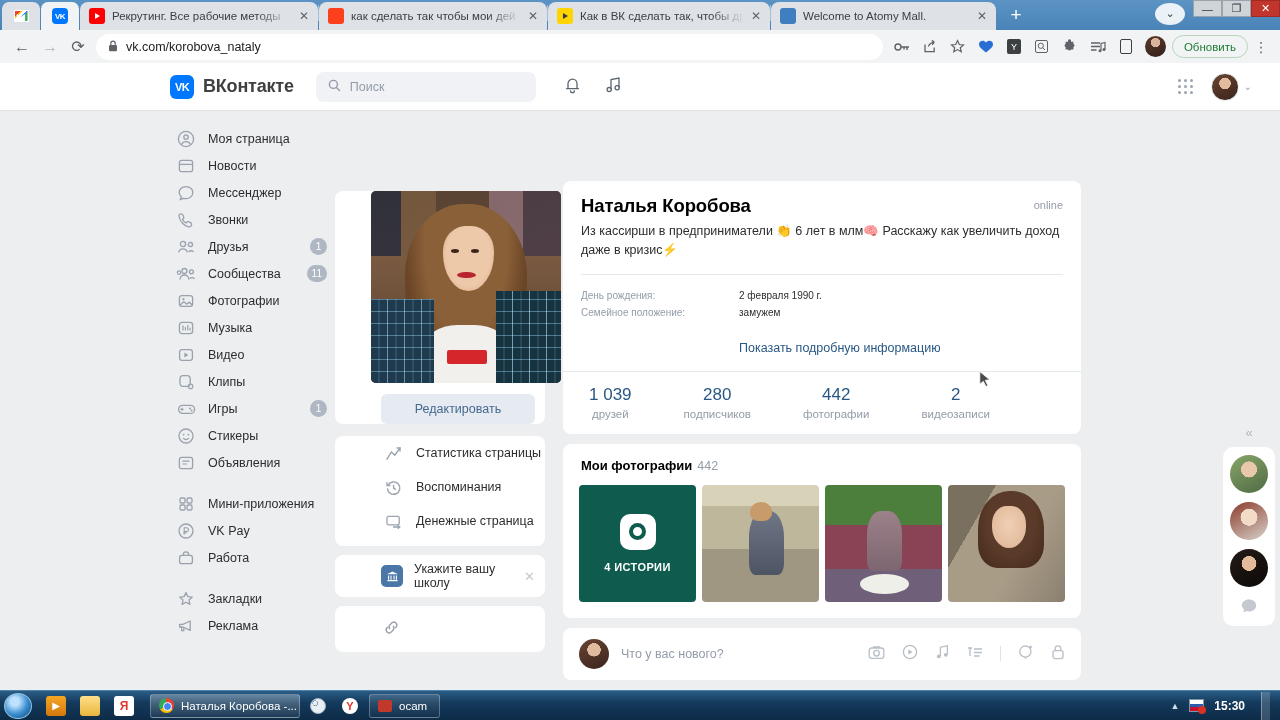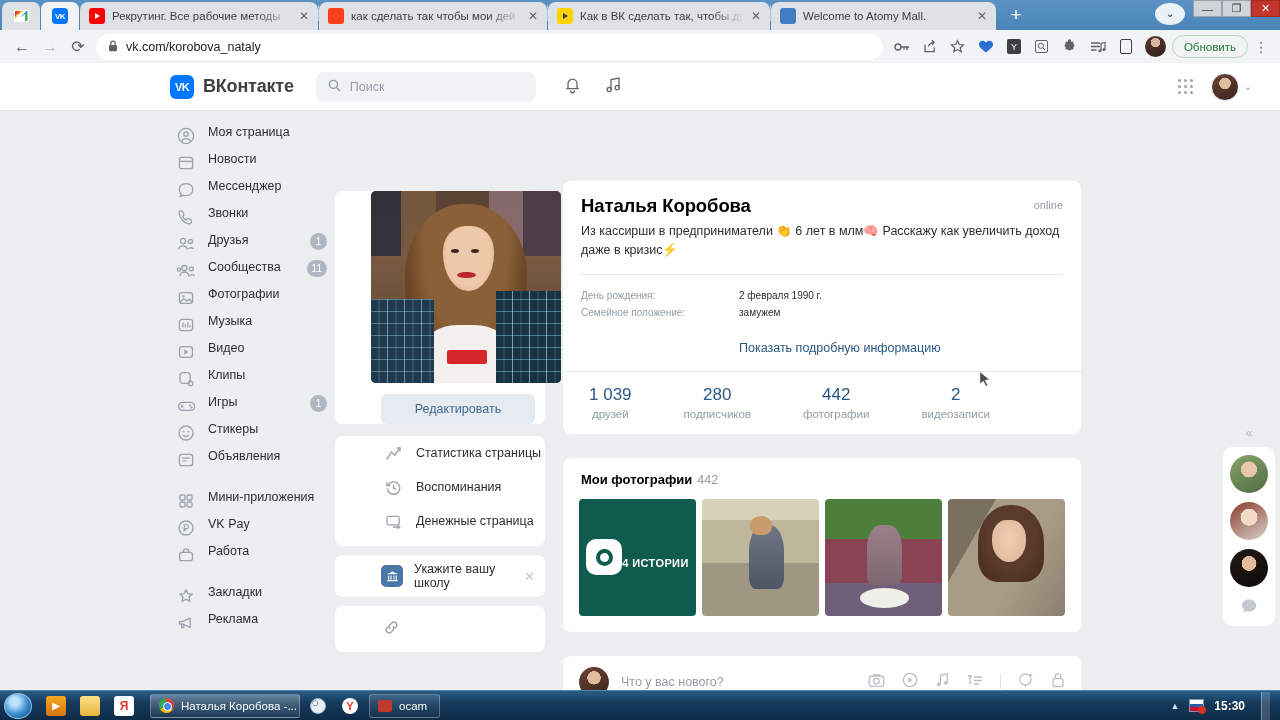--- a/index.html
+++ b/index.html
@@ -194,21 +194,21 @@
     border:1px solid #e7e9ec;
   }
 
   
   .vk-side {
     position: absolute; left: 170px; top: 48px;
     width: 170px;
     padding-top: 14px;
   }
   .side-item {
-    display: flex; align-items: flex-start;
+    display: flex; align-items: center;
     height: 27px; padding-left: 5px;
     font-size: 12.5px; color: #2c2d2e;
     position: relative;
   }
   .side-ico {
     width: 22px; height: 22px; margin-right: 11px;
     flex: 0 0 22px;
     display:flex; align-items:center; justify-content:center;
     color: #99a2ad;
   }
@@ -282,42 +282,42 @@
   .school-x { color:#c4c8cc; font-size:13px;}
 
   .link-card { display:flex; align-items:center; height:46px; padding: 0 12px; gap: 12px;}
   .link-ico { color:#99a2ad; font-size:15px; }
 
   
   .col-main {
     position: absolute; left: 563px; top: 118px;
     width: 518px;
   }
-  .mcard { background:#fff; border-radius:8px; margin-bottom:24px; }
+  .mcard { background:#fff; border-radius:8px; margin-bottom:10px; }
   .pf-head { padding: 14px 18px 0; position:relative; }
   .pf-name { font-size: 18.5px; font-weight: bold; color:#000; letter-spacing:-.1px;}
   .pf-online { position:absolute; right:18px; top:18px; font-size:11px; color:#939ca8;}
   .pf-status { font-size:12.5px; color:#2c2d2e; line-height:1.55; margin-top:5px; padding-right:2px;}
   .pf-hr { height:1px; background:#e7e8ec; margin: 13px 0 0; }
   .pf-rows { padding: 12px 18px 4px; }
   .pf-row { display:flex; font-size:10px; line-height: 1.75; align-items: flex-end; }
   .pf-row .k { width: 158px; color:#939ca8; flex:0 0 158px;}
   .pf-row .v { color:#2c2d2e; }
   .pf-more { padding: 12px 18px 15px 176px; }
   .pf-more a { font-size:12.5px; color:#2a5885; text-decoration:none;}
   .pf-counts { display:flex; border-top:1px solid #e7e8ec; padding: 12px 0 14px; }
   .cnt { flex: 0 0 auto; text-align:center; padding: 0 26px; }
   .cnt .n { font-size:17px; color:#2a5885; line-height:1.3;}
   .cnt .l { font-size:11.5px; color:#939ca8; margin-top:2px;}
 
   .ph-head { padding: 14px 18px 0; font-size:13px; font-weight:bold; color:#000;}
   .ph-head .cntnum { font-weight: normal; color:#939ca8; margin-left:5px; font-size:12.5px;}
   .ph-grid { display:flex; gap: 6px; padding: 12px 16px 16px; }
   .ph-cell { width: 117px; height: 117px; border-radius:4px; overflow:hidden; position:relative;}
-  .ph-story { background:#0f5c4e; display:flex;flex-direction:row;align-items:center;justify-content:center;}
+  .ph-story { background:#0f5c4e; display:flex;flex-direction:column;align-items:center;justify-content:center;}
   .ph-story .ring { width:36px;height:36px;border-radius:10px;background:#fff;display:flex;align-items:center;justify-content:center;}
   .ph-story .ring i { width:17px;height:17px;border-radius:50%;border:4px solid #0f5c4e; display:block;}
   .ph-story .cap { margin-top:11px; color:#fff; font-size:11px; font-weight:bold; letter-spacing:.4px;}
   .ph2 { background: linear-gradient(180deg,#d8d2b8 0 18%, #bfb79c 18% 55%, #9f9782 55% 100%); }
   .ph2::before { content:""; position:absolute; left:40%; top:22%; width:30%; height:55%;
     background: linear-gradient(#6f7787,#4d5564); border-radius: 40% 40% 18% 18%;}
   .ph2::after { content:""; position:absolute; left:41%; top:15%; width:19%; height:16%;
     background:#c89b6a; border-radius:50% 50% 40% 40%;}
   .ph3 { background: linear-gradient(180deg,#4c7e3c 0 34%, #8a4355 34% 72%, #6f5f78 72% 100%);}
   .ph3::before { content:""; position:absolute; left:36%; top:22%; width:30%; height:52%;

